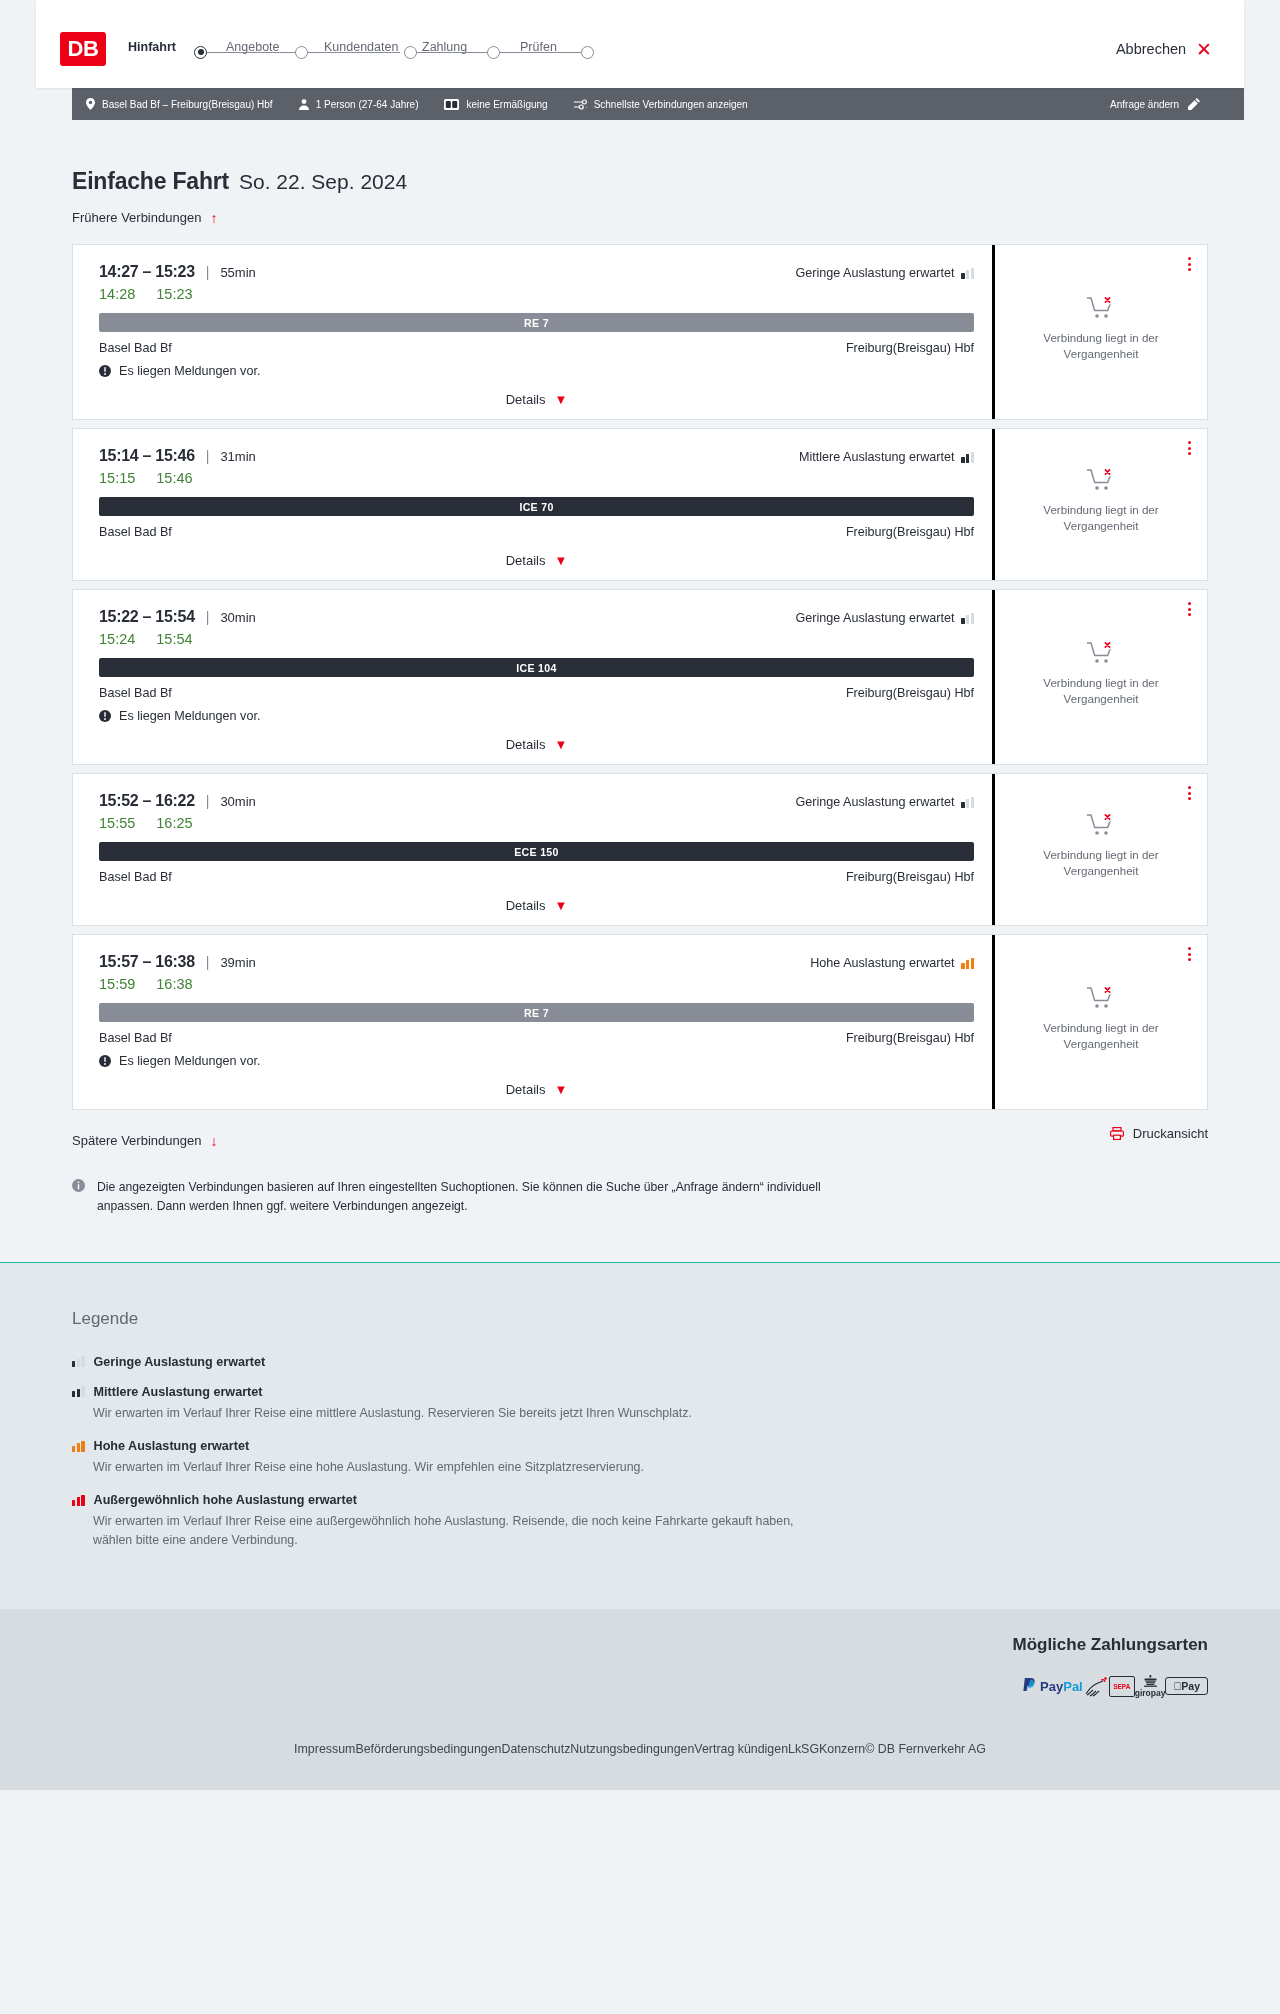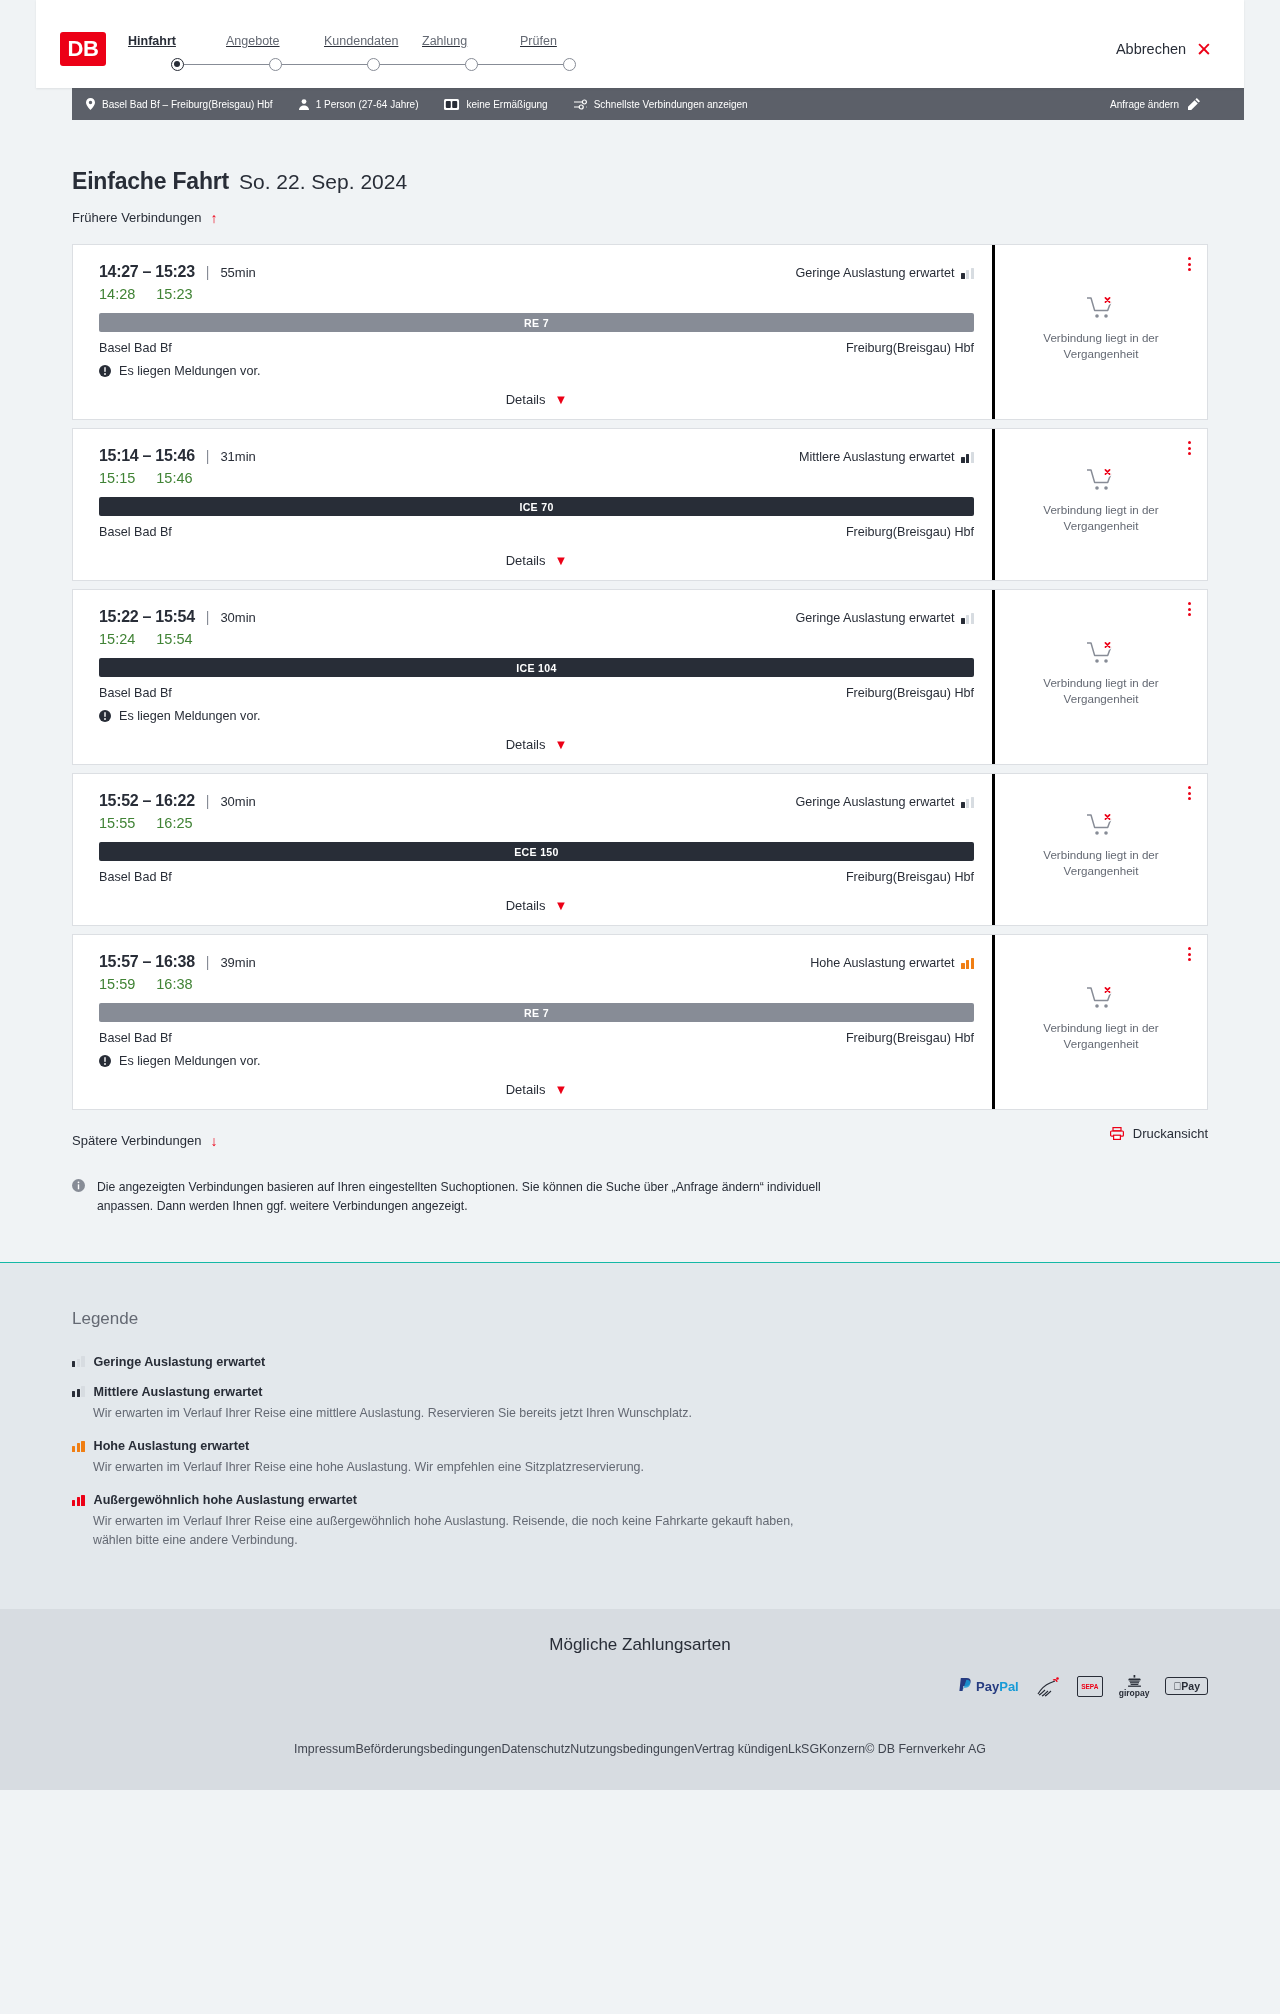--- a/index.html
+++ b/index.html
@@ -32,23 +32,22 @@
     flex: none;
   }
   .db-logo span {
     color: #fff; font-weight: 700; font-size: 22px;
     letter-spacing: -0.5px; font-family: "Liberation Sans", sans-serif;
   }
 
   .stepper { display: flex; align-items: flex-start; position: relative; padding-top: 6px; }
   .step {
     width: 98px;
-    display: flex; flex-direction: column; 
+    display: flex; align-items: center;
     position: relative;
-    text-decoration: underline;
   }
   .step-label { font-size: 12.5px; color: #646973; white-space: nowrap; margin-bottom: 10px; }
   .step.active .step-label { color: #282d37; font-weight: 700; }
   .step-dot {
     width: 13px; height: 13px; border-radius: 50%;
     border: 1.6px solid #878c96; background: #fff;
     position: relative; z-index: 2;
   }
   .step.active .step-dot { border-color: #282d37; }
   .step.active .step-dot::after {
@@ -205,22 +204,22 @@
     display: flex; align-items: center; gap: 9px;
     font-size: 12.6px; font-weight: 700; color: #282d37;
   }
   .legend-desc {
     font-size: 12.4px; color: #646973; line-height: 1.55;
     margin-top: 5px; padding-left: 21px; max-width: 760px;
   }
 
   
   .pay-sec { background: #d7dce1; padding: 26px 72px 22px 72px; }
-  .pay-h { text-align: center; font-size: 17px; font-weight: 400; color: #282d37; }
-  .pay-icons { display: flex; justify-content: flex-end; align-items: center; gap: 16px; margin-top: 20px; }
+  .pay-h { text-align: right; font-size: 17px; font-weight: 700; color: #282d37; }
+  .pay-icons { display: flex; justify-content: flex-end; align-items: center; margin-top: 20px; }
   .pay-chip {
     height: 23px; display: flex; align-items: center; justify-content: center;
   }
   .paypal-t { font-size: 13px; font-weight: 700; }
   .paypal-t .p1 { color: #253b80; } .paypal-t .p2 { color: #179bd7; }
   .sepa-box {
     width: 26px; height: 21px; border: 1.3px solid #282d37; border-radius: 2px;
     display:flex; align-items:center; justify-content:center;
     font-size: 6.5px; font-weight: 700; color: #ec0016;
   }

